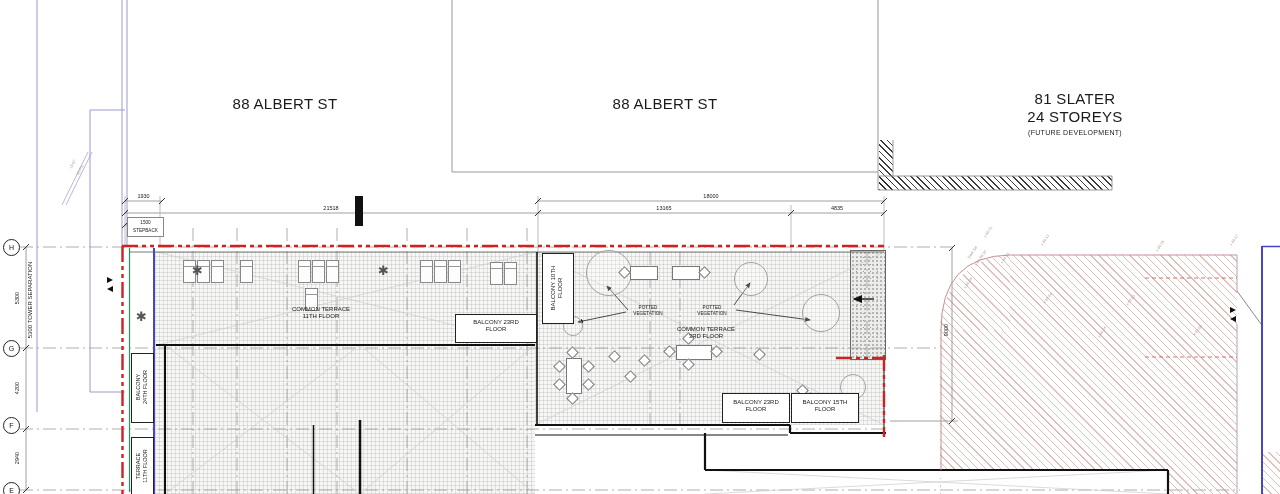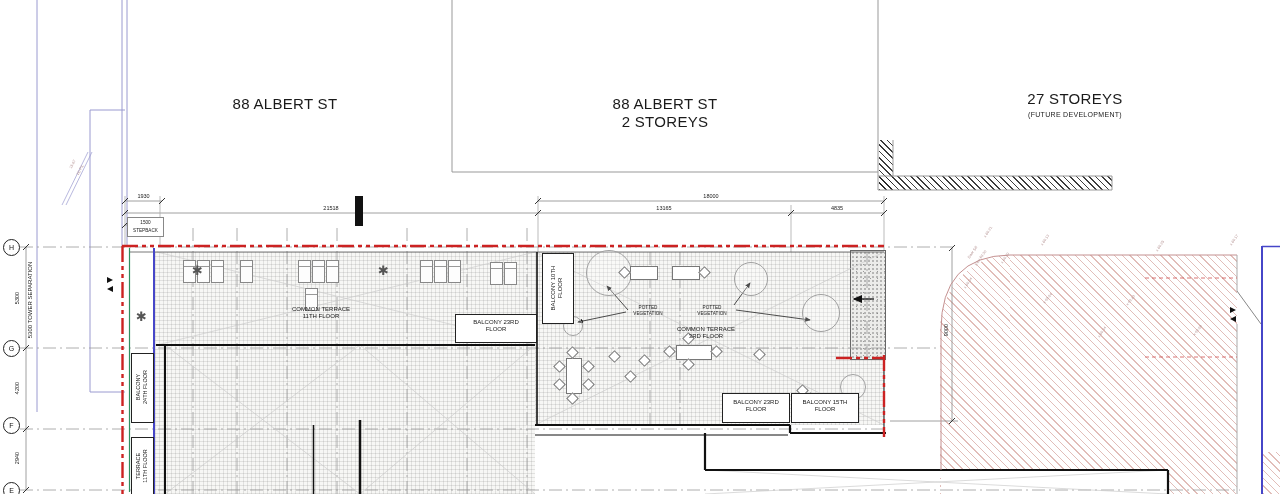--- a/index.html
+++ b/index.html
@@ -204,24 +204,24 @@
   <div class="bubble" style="left:3px;top:239px;"><span>H</span></div>
   <div class="bubble" style="left:3px;top:340px;"><span>G</span></div>
   <div class="bubble" style="left:3px;top:417px;"><span>F</span></div>
   <div class="bubble" style="left:3px;top:482px;"><span>E</span></div>
 
   <div class="lbl t15 ctr" style="left:185px;top:95px;width:200px;">
     <div>88 ALBERT ST</div>
   </div>
   <div class="lbl t15 ctr" style="left:565px;top:95px;width:200px;">
     <div>88 ALBERT ST</div>
-    <div>2 STOREYS</div>
   </div>
   <div class="lbl t15 ctr" style="left:975px;top:90px;width:200px;">
-    <div>27 STOREYS</div>
+    <div>81 SLATER</div>
+    <div>24 STOREYS</div>
     <div class="t7" style="margin-top:3px;">(FUTURE DEVELOPMENT)</div>
   </div>
 
   <div class="lbl t5 ctr" style="left:125px;top:193px;width:37px;">1930</div>
   <div class="lbl t5 ctr" style="left:538px;top:193px;width:346px;">18000</div>
   <div class="lbl t5 ctr" style="left:301px;top:205px;width:60px;">21518</div>
   <div class="lbl t5 ctr" style="left:634px;top:205px;width:60px;">13165</div>
   <div class="lbl t5 ctr" style="left:808px;top:205px;width:58px;">4835</div>
   <div class="box" style="left:127px;top:217px;width:35px;height:18px;border-color:#888;border-width:.8px;">
     <div class="lbl t45 ctr" style="left:0;top:1px;width:35px;">1500</div>

